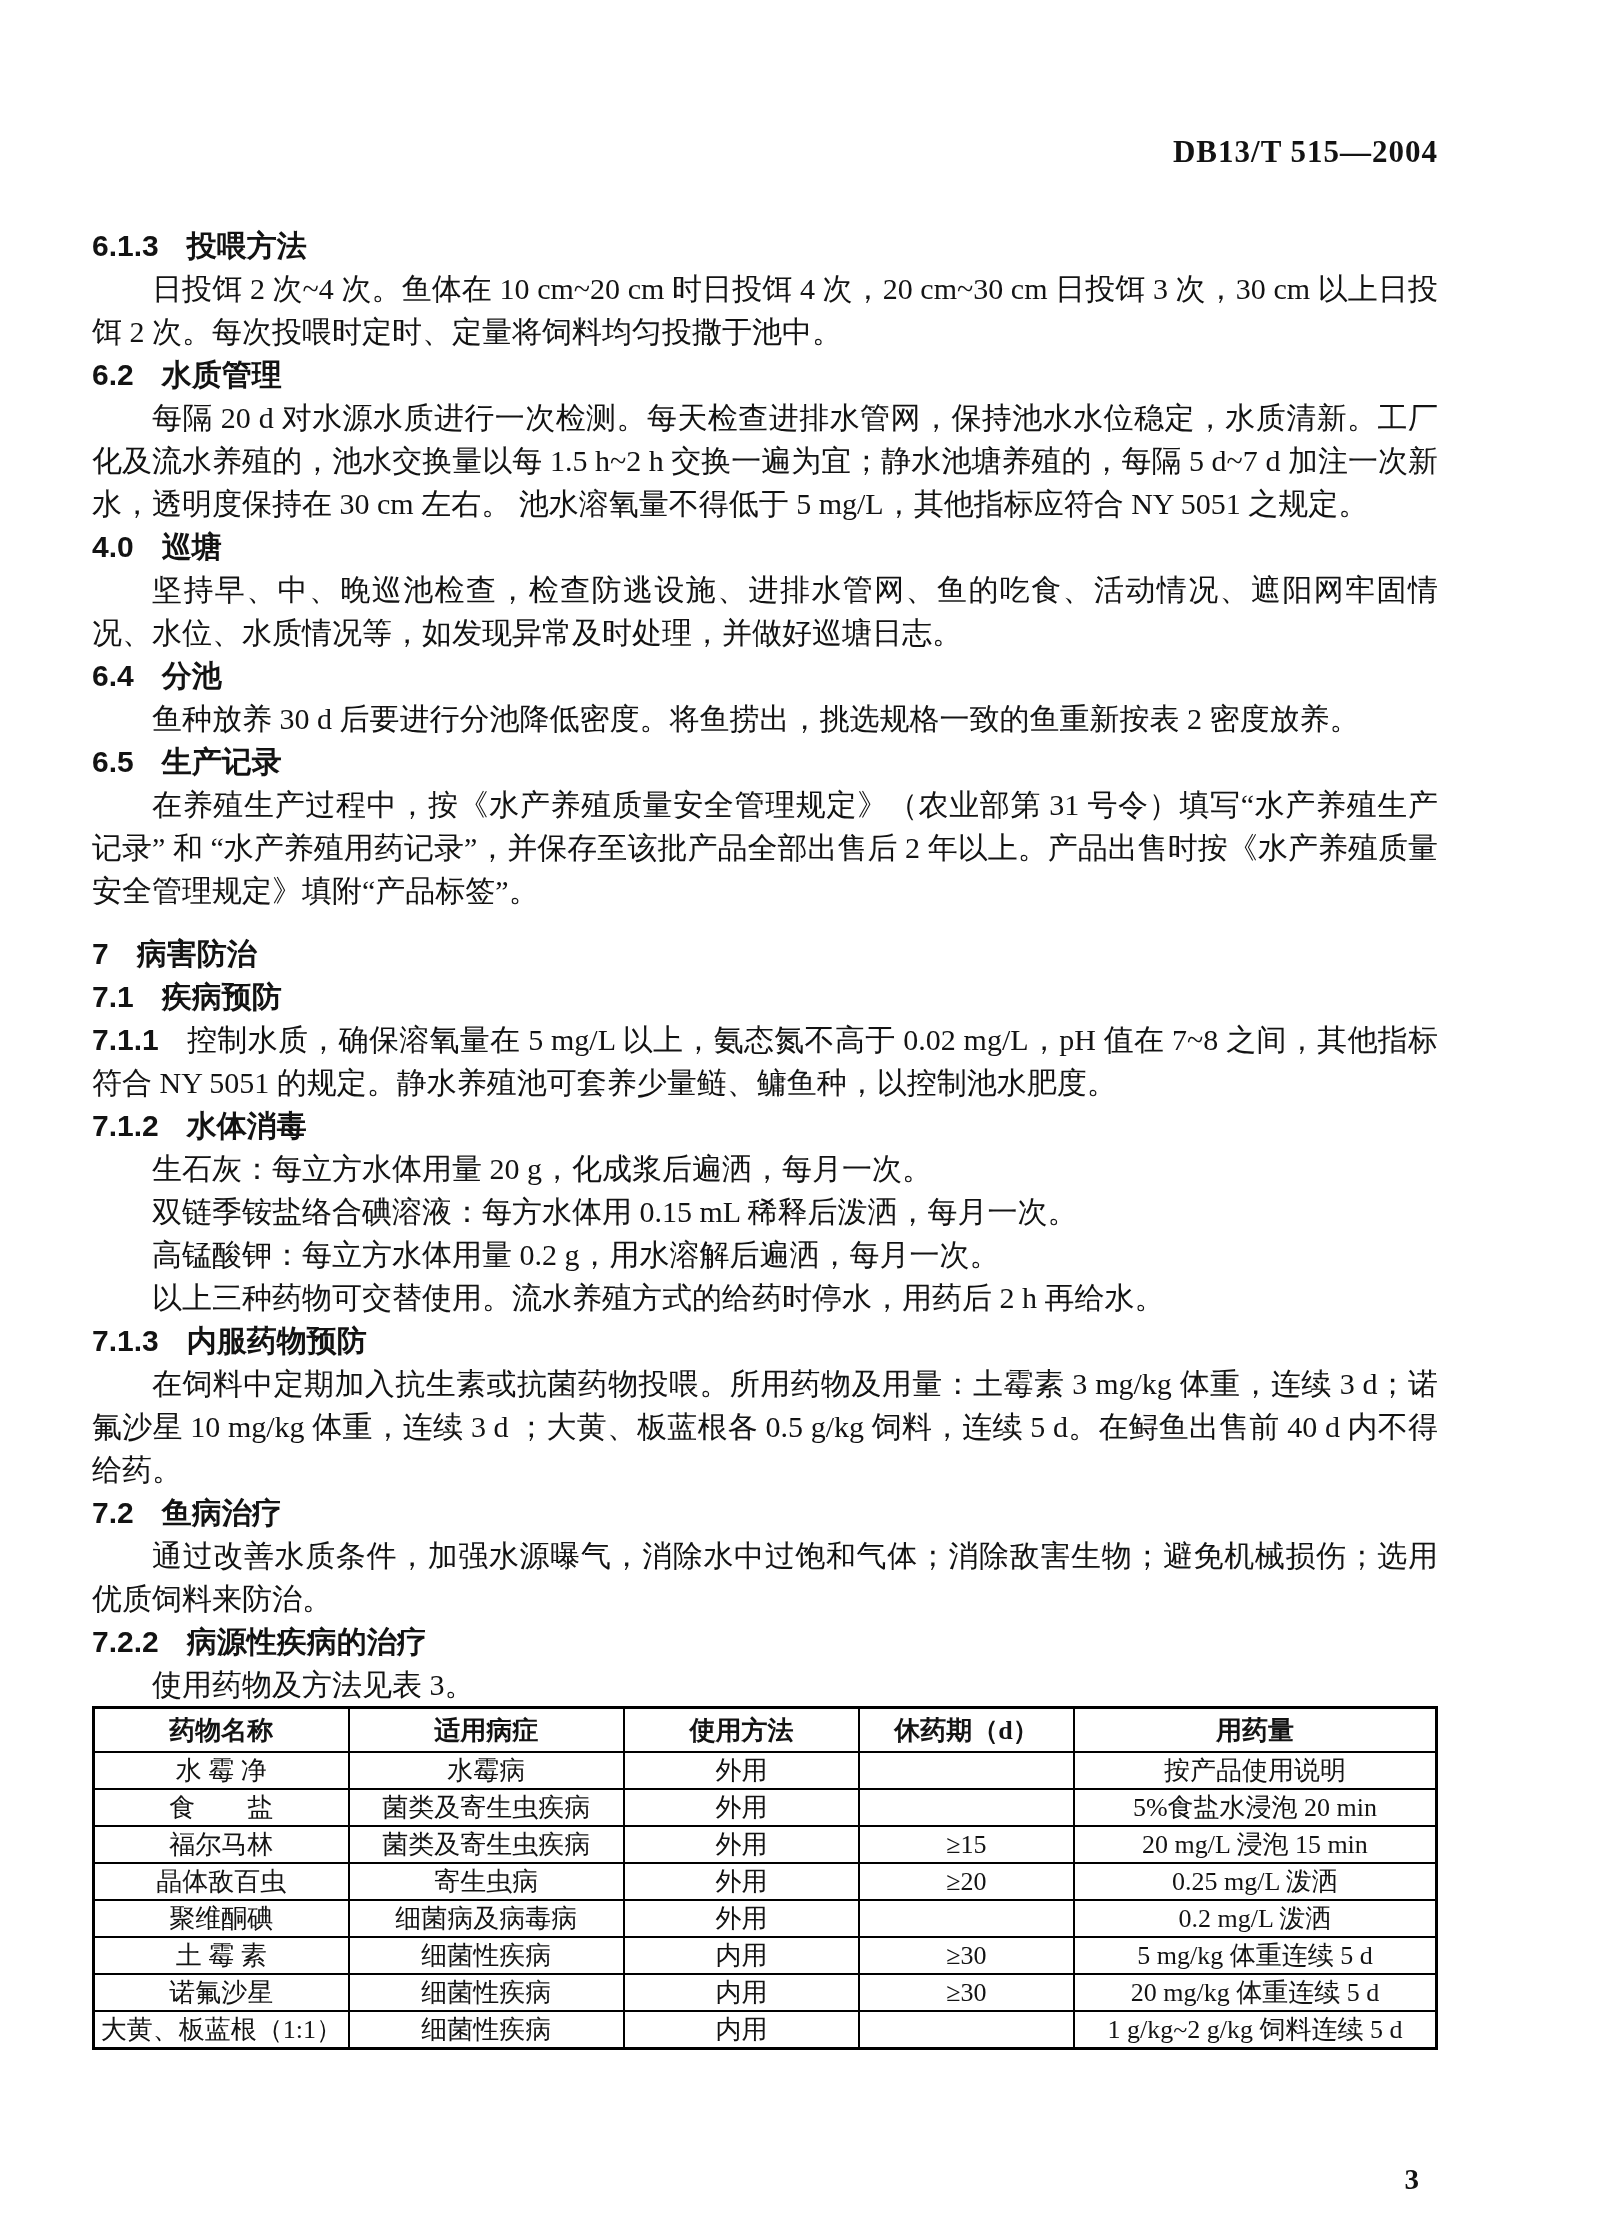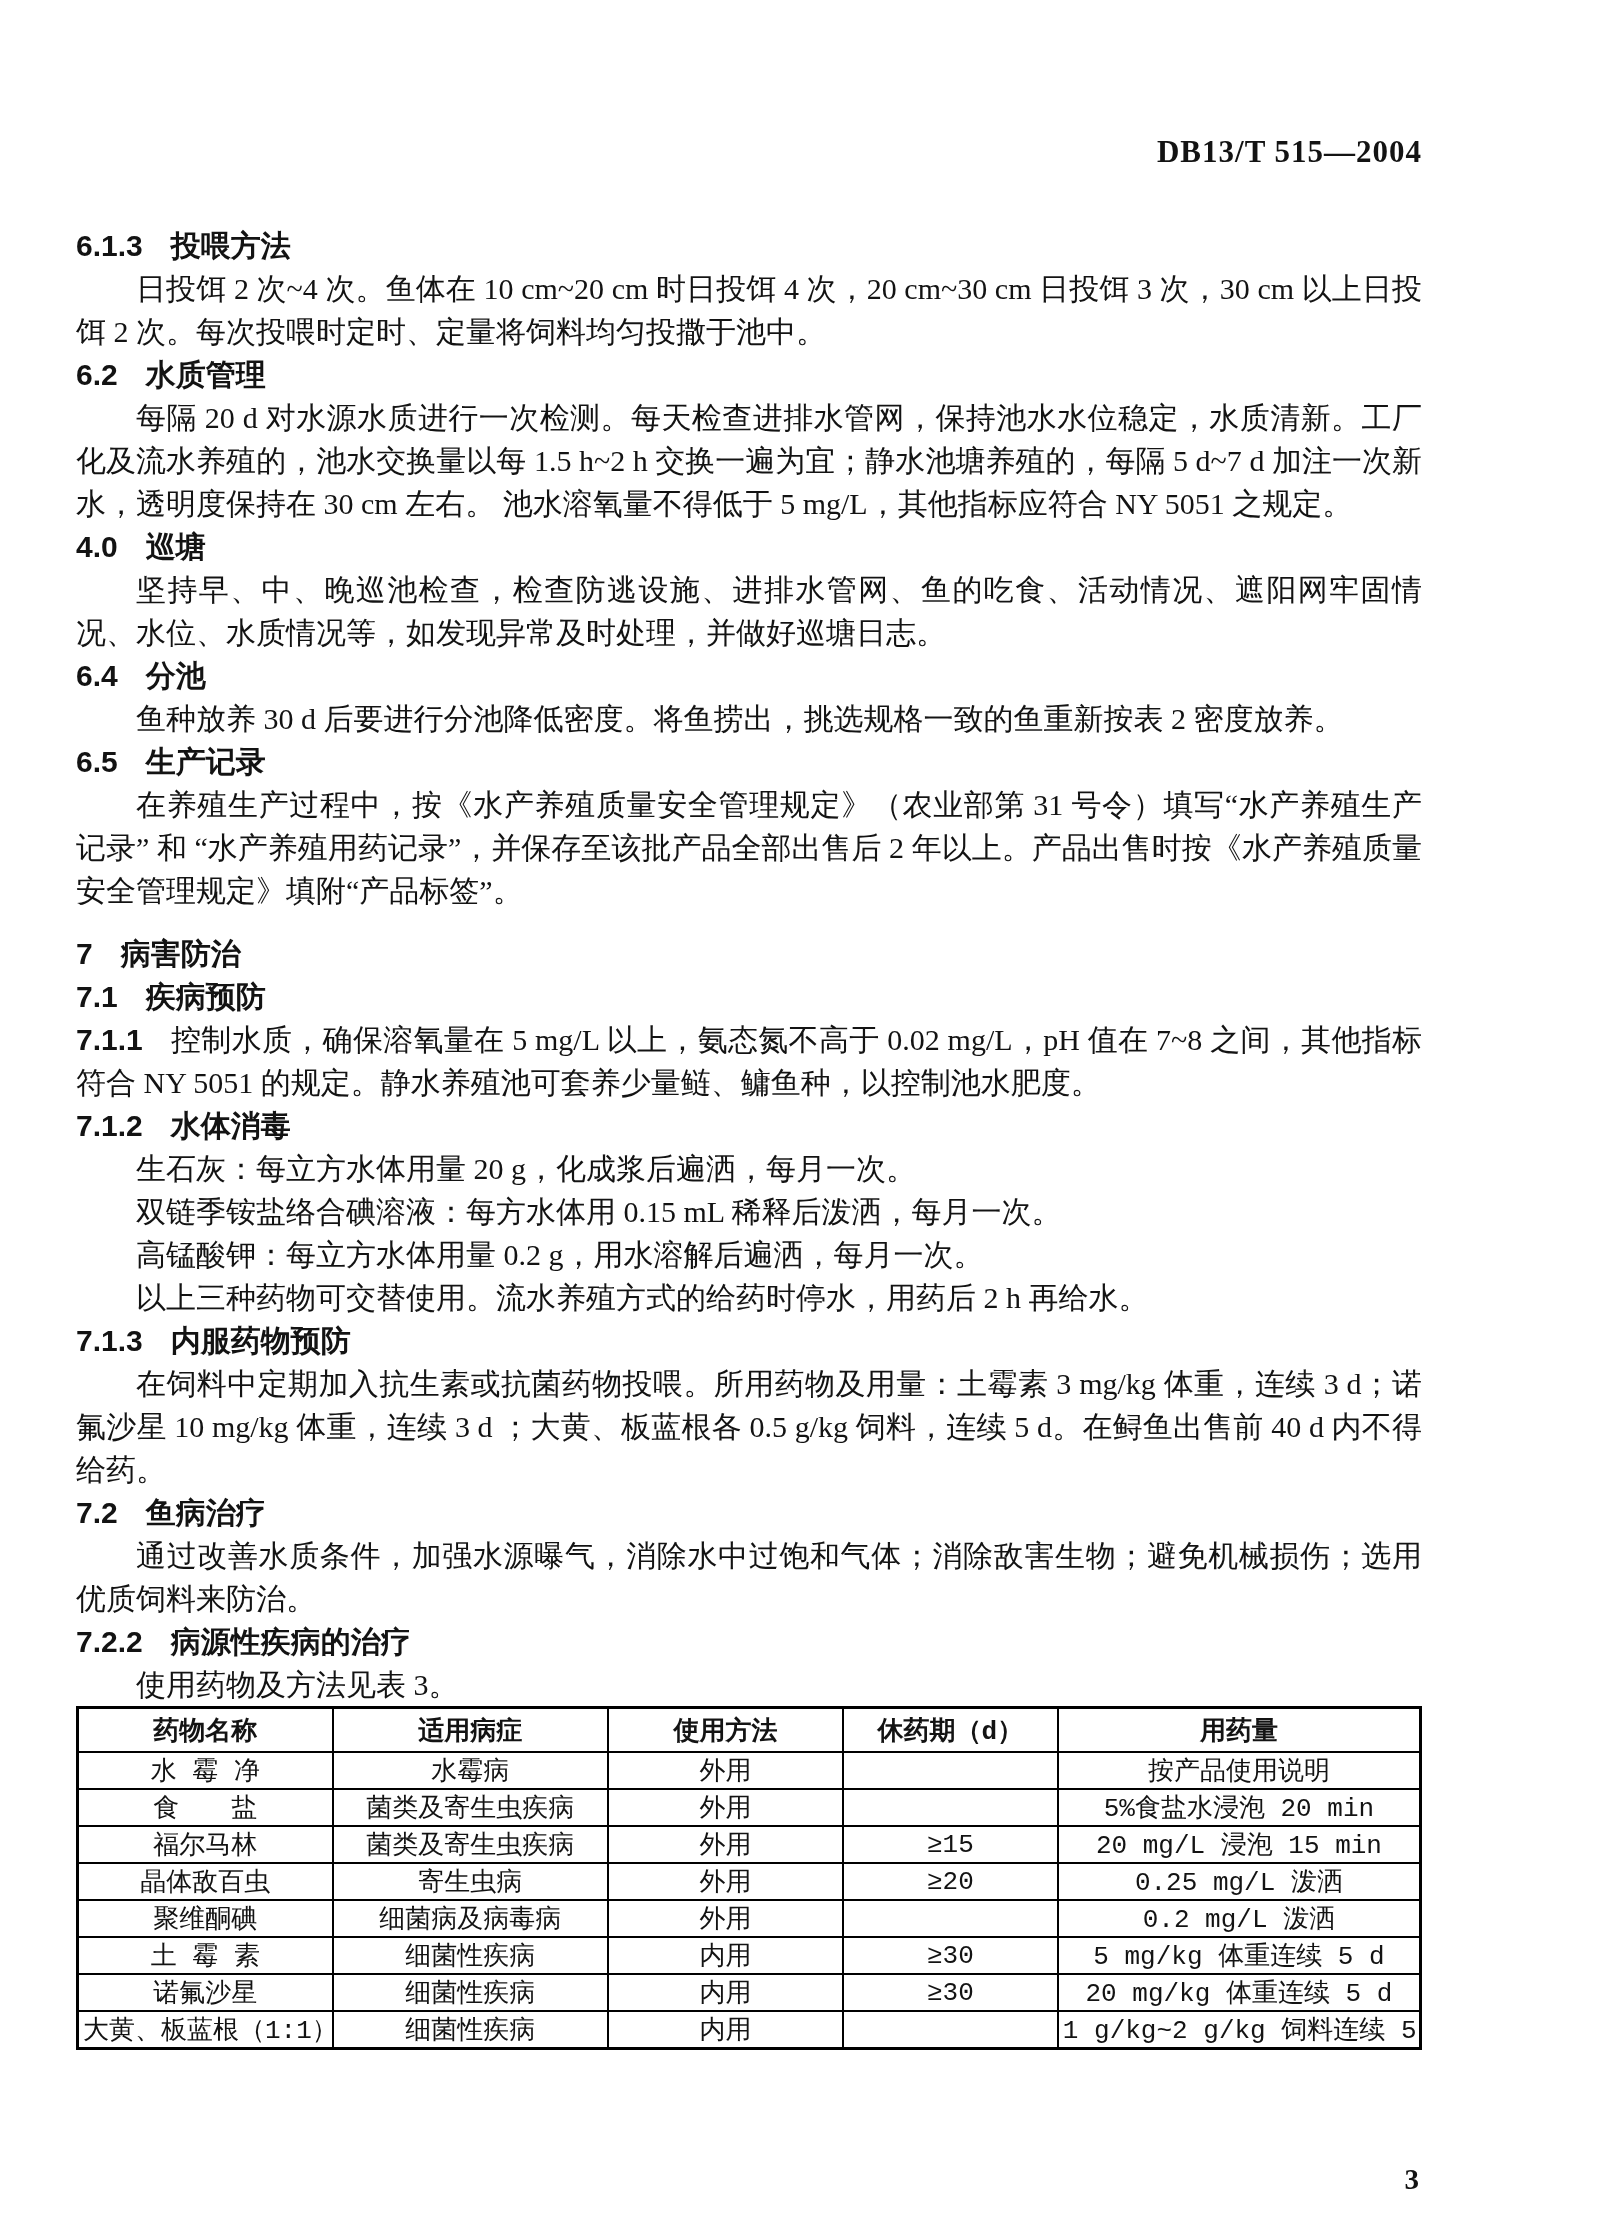--- a/index.html
+++ b/index.html
@@ -1,21 +1,21 @@
 <!DOCTYPE html>
 <html><head>
 <meta charset="utf-8">
 <style>
   html,body{margin:0;padding:0;background:#e8e8e8;}
   .page{
     position:relative;width:1619px;height:2236px;background:#ffffff;
     overflow:hidden;color:#131313;margin:0 auto;
     font-family:"Liberation Serif","DejaVu Serif",serif;
   }
-  .content{position:absolute;left:76px;top:132px;width:1346px;}
+  .content{position:absolute;left:92px;top:132px;width:1346px;}
   .doc-number{
     text-align:right;font-weight:bold;font-size:31px;line-height:40px;
     margin:0 0 52px 0;letter-spacing:1px;
     font-family:"Liberation Serif","DejaVu Serif",serif;
   }
   .h{
     font-family:"Liberation Sans","DejaVu Sans",sans-serif;
     font-weight:bold;font-size:30px;line-height:43px;margin:0;
   }
   .hn{display:inline-block;margin-right:28px;}
@@ -25,21 +25,21 @@
   }
   .np{text-indent:0;}
   .np .hn{font-family:"Liberation Sans","DejaVu Sans",sans-serif;font-weight:bold;}
   .sec7{margin-top:20px;}
   .tbl-title{
     text-align:center;font-family:"Liberation Sans","DejaVu Sans",sans-serif;
     font-weight:bold;font-size:28px;line-height:43px;margin:0 0 2px 0;
   }
   table.t3{
     width:100%;border-collapse:collapse;border:3px solid #000;
-    table-layout:fixed;font-family:Liberation Mono, monospace;
+    table-layout:fixed;font-family:Liberation Serif, serif;
   }
   .t3 th{
     border:2px solid #000;font-size:26px;font-weight:bold;
     height:42px;padding:0 4px;text-align:center;
   }
   .t3 td{
     border:2px solid #000;font-size:26px;height:34px;
     text-align:center;padding:0 4px;white-space:nowrap;overflow:hidden;
   }
   .page-num{

